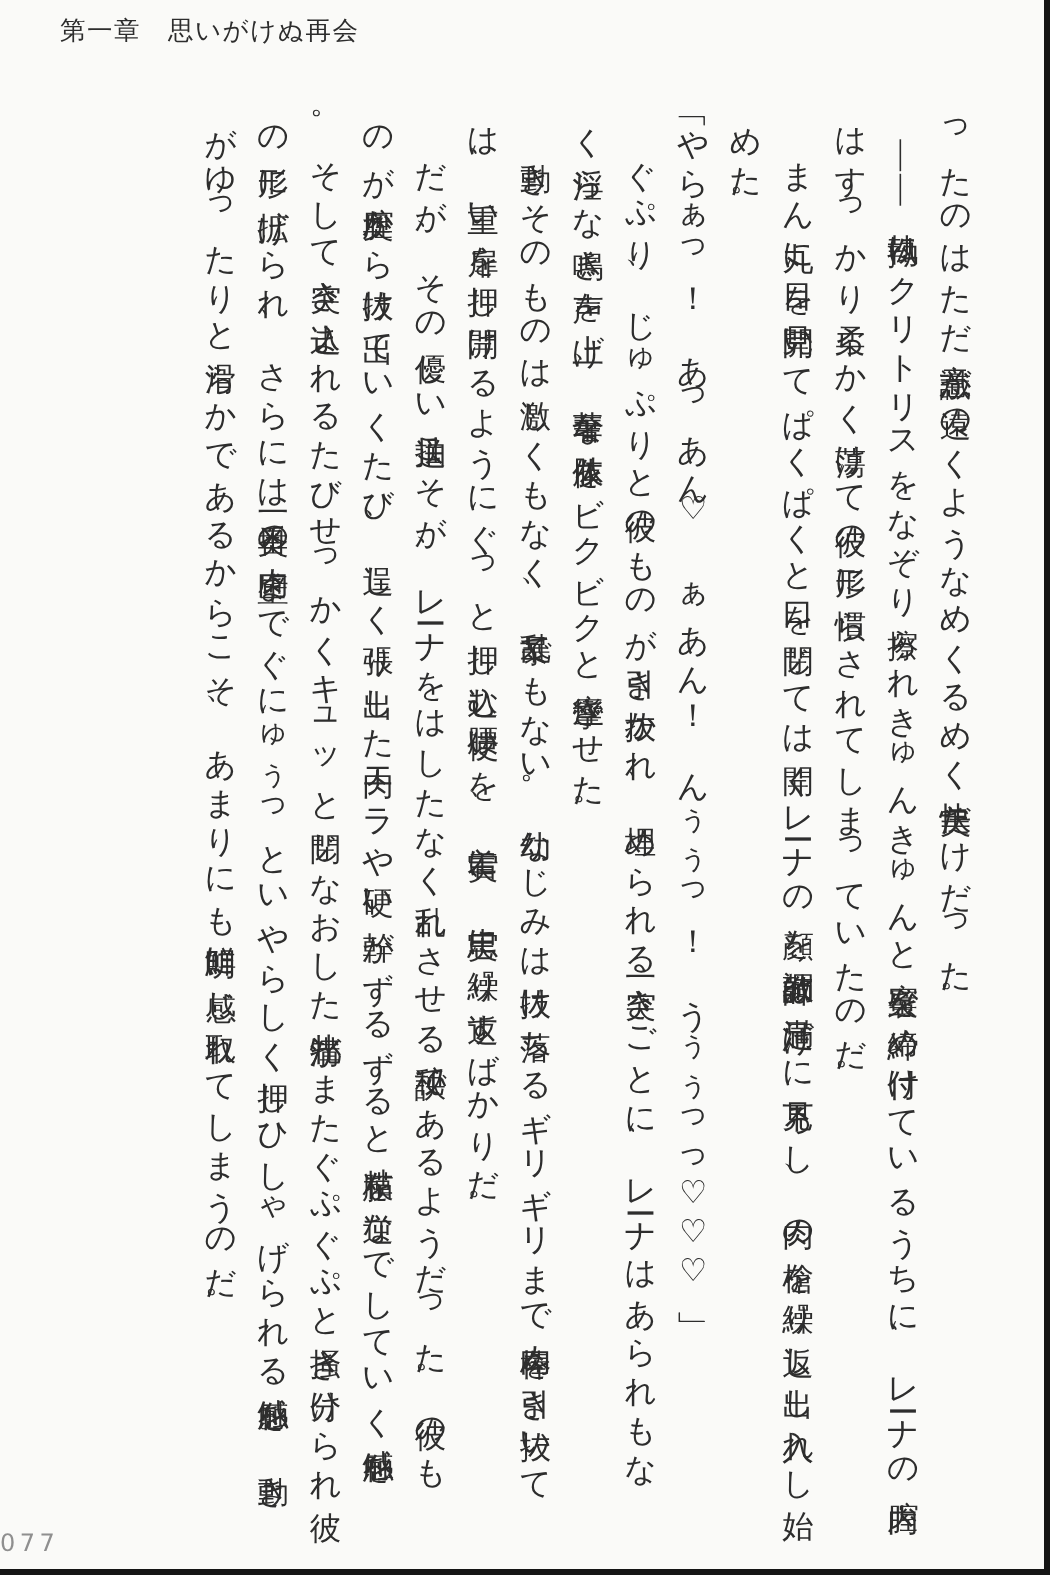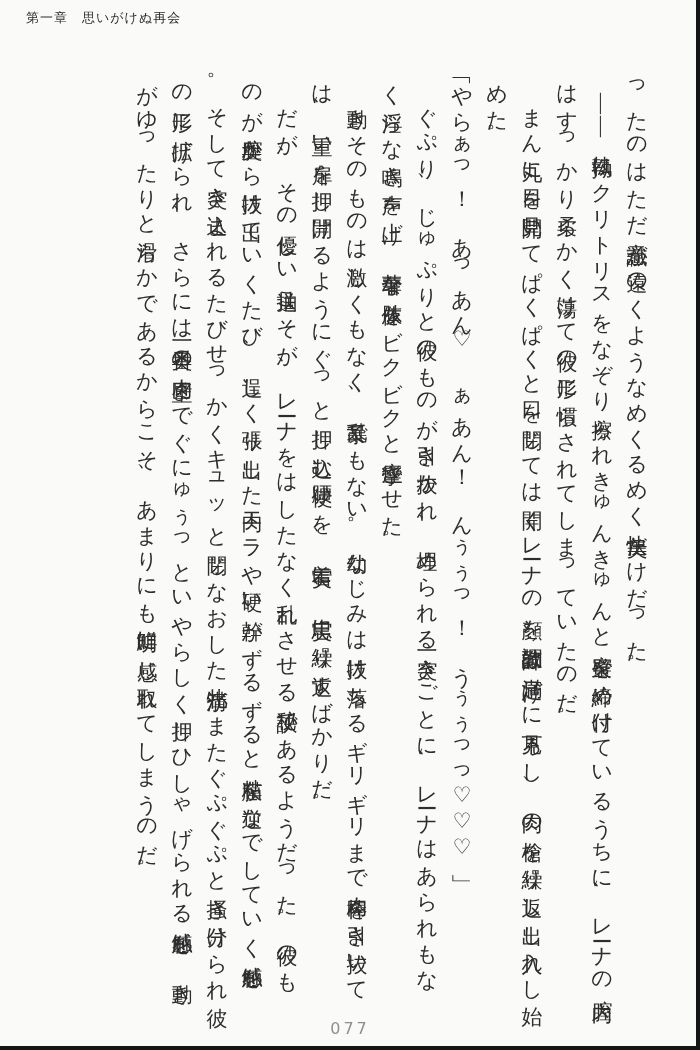--- a/index.html
+++ b/index.html
@@ -7,22 +7,22 @@
     width: 700px; height: 1050px;
     overflow: hidden;
     font-family: "Liberation Serif", "DejaVu Serif", serif;
   }
   .page {
     position: absolute; inset: 0;
     background: var(--paper, #fafaf8);
   }
   .chapter-header {
     position: absolute;
-    top: 9px; left: 26px;
-    font-size: 13px;
+    top: 9px; left: 40px;
+    font-size: 17px;
     letter-spacing: 1px;
     color: var(--ink, #2d2d2d);
   }
   .body-text {
     position: absolute;
     top: 70px; right: 46px;
     height: 930px;
     writing-mode: vertical-rl;
     text-orientation: mixed;
     font-size: 21px;
@@ -30,21 +30,20 @@
     letter-spacing: 2px;
     line-break: anywhere;
     word-break: break-all;
     color: var(--ink, #2d2d2d);
   }
   .para { margin: 0; }
   .para.indent { text-indent: 23px; }
   .page-number {
     position: absolute;
     bottom: 12px; left: 0; right: 0;
-    text-align: center;
     font-family: "DejaVu Sans", "Liberation Sans", sans-serif;
     font-size: 16px;
     letter-spacing: 3px;
     color: var(--page-num, #8f8f8f);
   }
   .edge-right {
     position: absolute; top: 0; right: 0;
     width: 4px; height: 100%;
     background: var(--edge, #151515);
   }

